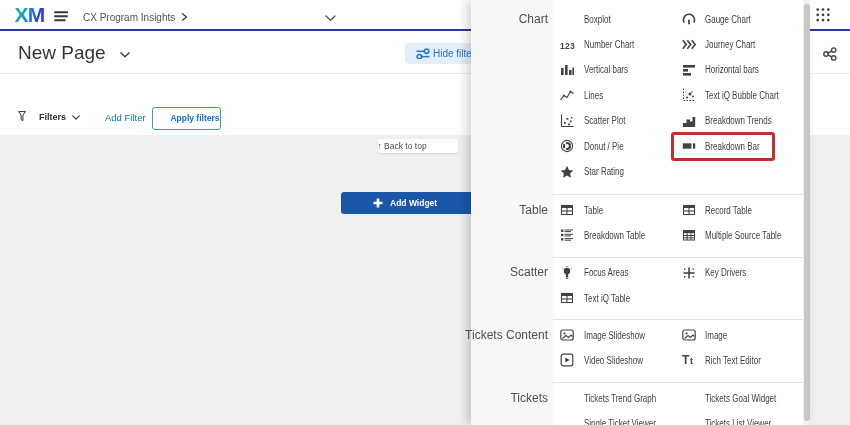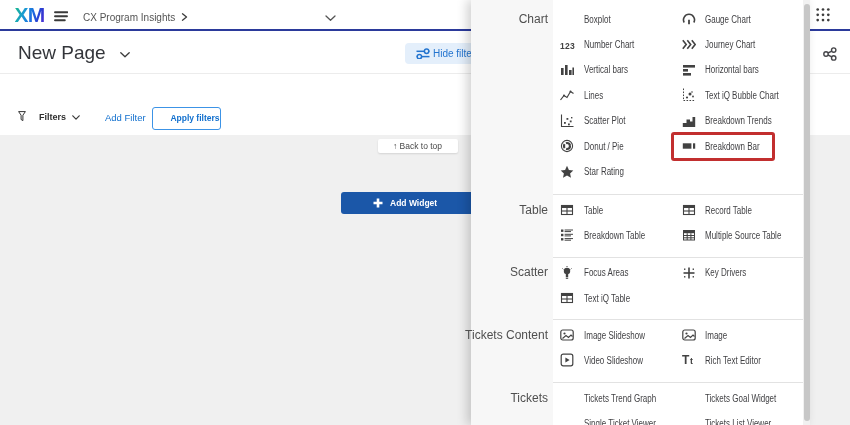--- a/index.html
+++ b/index.html
@@ -79,21 +79,21 @@
     <path d="M0.6,0.6 L7.4,0.6 L4.9,4.2 L4.9,9.6 L3.1,8.5 L3.1,4.2 Z" fill="none" stroke="#333" stroke-width="1" stroke-linejoin="round"></path>
   </svg>
   <div class="abs" style="left:31px;top:111px;font-size:9px;line-height:12px;font-weight:bold;color:#2e2e2e;margin-left:8px;">Filters</div>
   <svg class="abs" style="left:72px;top:114.5px;" width="8" height="5.5" viewBox="0 0 8 5.5">
       <path d="M0.8,0.8 L4,4.2 L7.2,0.8" fill="none" stroke="#3b3b3b" stroke-width="1.2" stroke-linecap="round" stroke-linejoin="round"></path>
     </svg>
   <div class="abs blue" style="left:105px;top:112px;font-size:9.5px;line-height:12px;">Add Filter</div>
   <div class="abs" style="left:151.5px;top:106.5px;width:69px;height:23px;border:1px solid #3c93e6;border-radius:3px;background:#fff;font-size:8.5px;font-weight:bold;color:#1270ce;text-align:right;line-height:21px;">Apply filters</div>
 
   <div class="abs" style="left:0;top:135px;width:850px;height:290px;background:#f0f0f0;"></div>
-  <div class="abs" style="left:377.5px;top:138.5px;width:80px;height:14.5px;background:#fff;border-radius:2px;box-shadow:0 1px 2px rgba(0,0,0,0.12);font-size:8.5px;color:#4a4a4a;text-align:center;line-height:14.5px;white-space:nowrap;">↑ Back to top</div>
+  <div class="abs" style="left:377.5px;top:138.5px;width:80px;height:14.5px;background:#fff;border-radius:2px;box-shadow:0 1px 2px rgba(0,0,0,0.12);font-size:8.5px;color:#4a4a4a;text-align:left;line-height:14.5px;white-space:nowrap;">↑ Back to top</div>
   <div class="abs" style="left:341px;top:192px;width:149px;height:22px;background:#1b57a8;border-radius:3px;"></div>
   <svg class="abs" style="left:373px;top:198px;" width="10" height="10" viewBox="0 0 10 10">
       <path d="M5,0.5 V9.5 M0.5,5 H9.5" stroke="#fff" stroke-width="2.6"></path>
     </svg>
   <div class="abs" style="left:390px;top:198px;font-size:8.5px;line-height:10px;font-weight:bold;color:#fff;white-space:nowrap;">Add Widget</div>
 
   <div class="abs" style="left:471px;top:0;width:339px;height:425px;background:#fff;box-shadow:-4px 0 10px rgba(0,0,0,0.18);"></div>
   <div class="abs" style="left:471px;top:0;width:82px;height:425px;background:#f7f7f7;"></div>
 
   <div class="abs" style="left:553px;top:194px;width:250px;height:1px;background:#e2e2e2;"></div>

